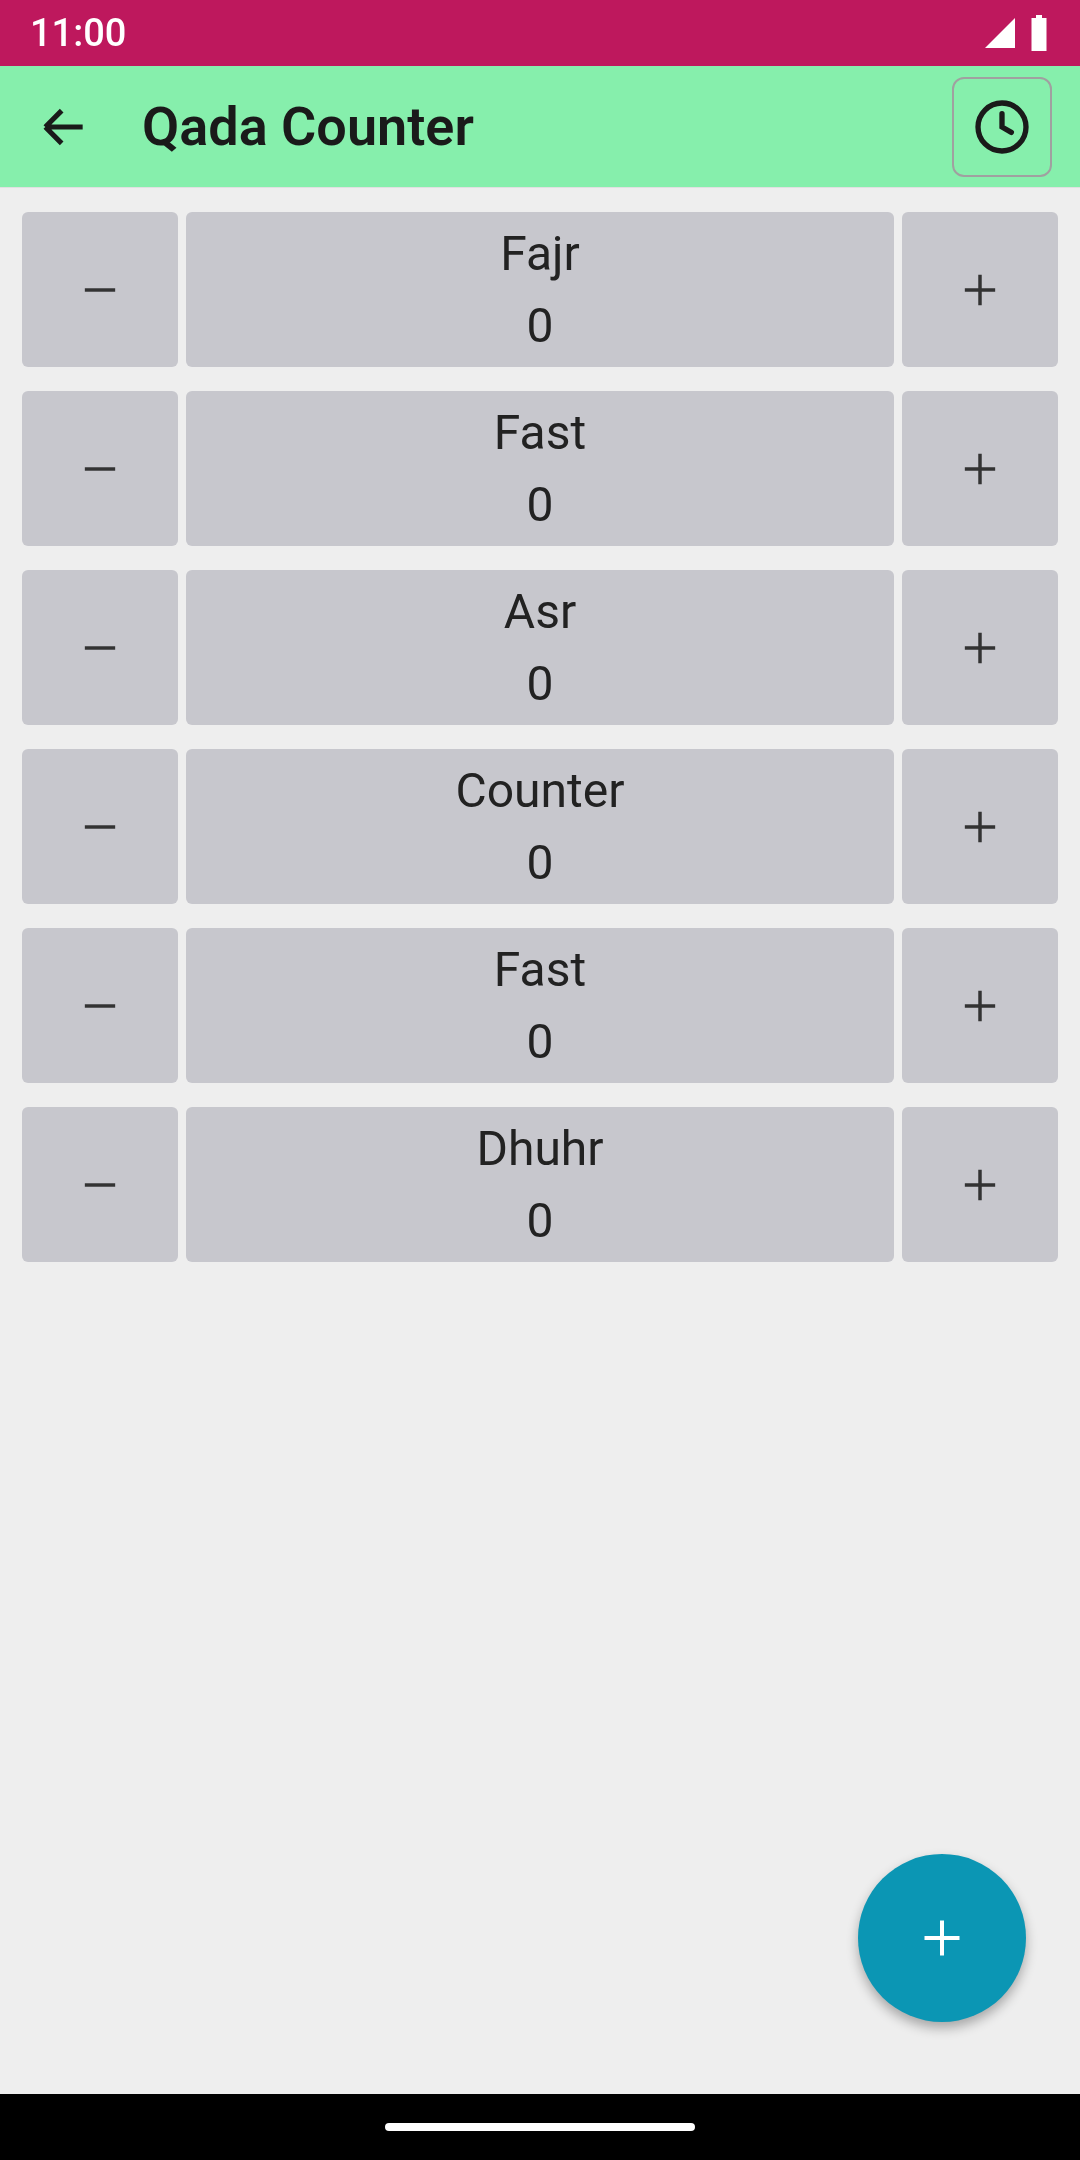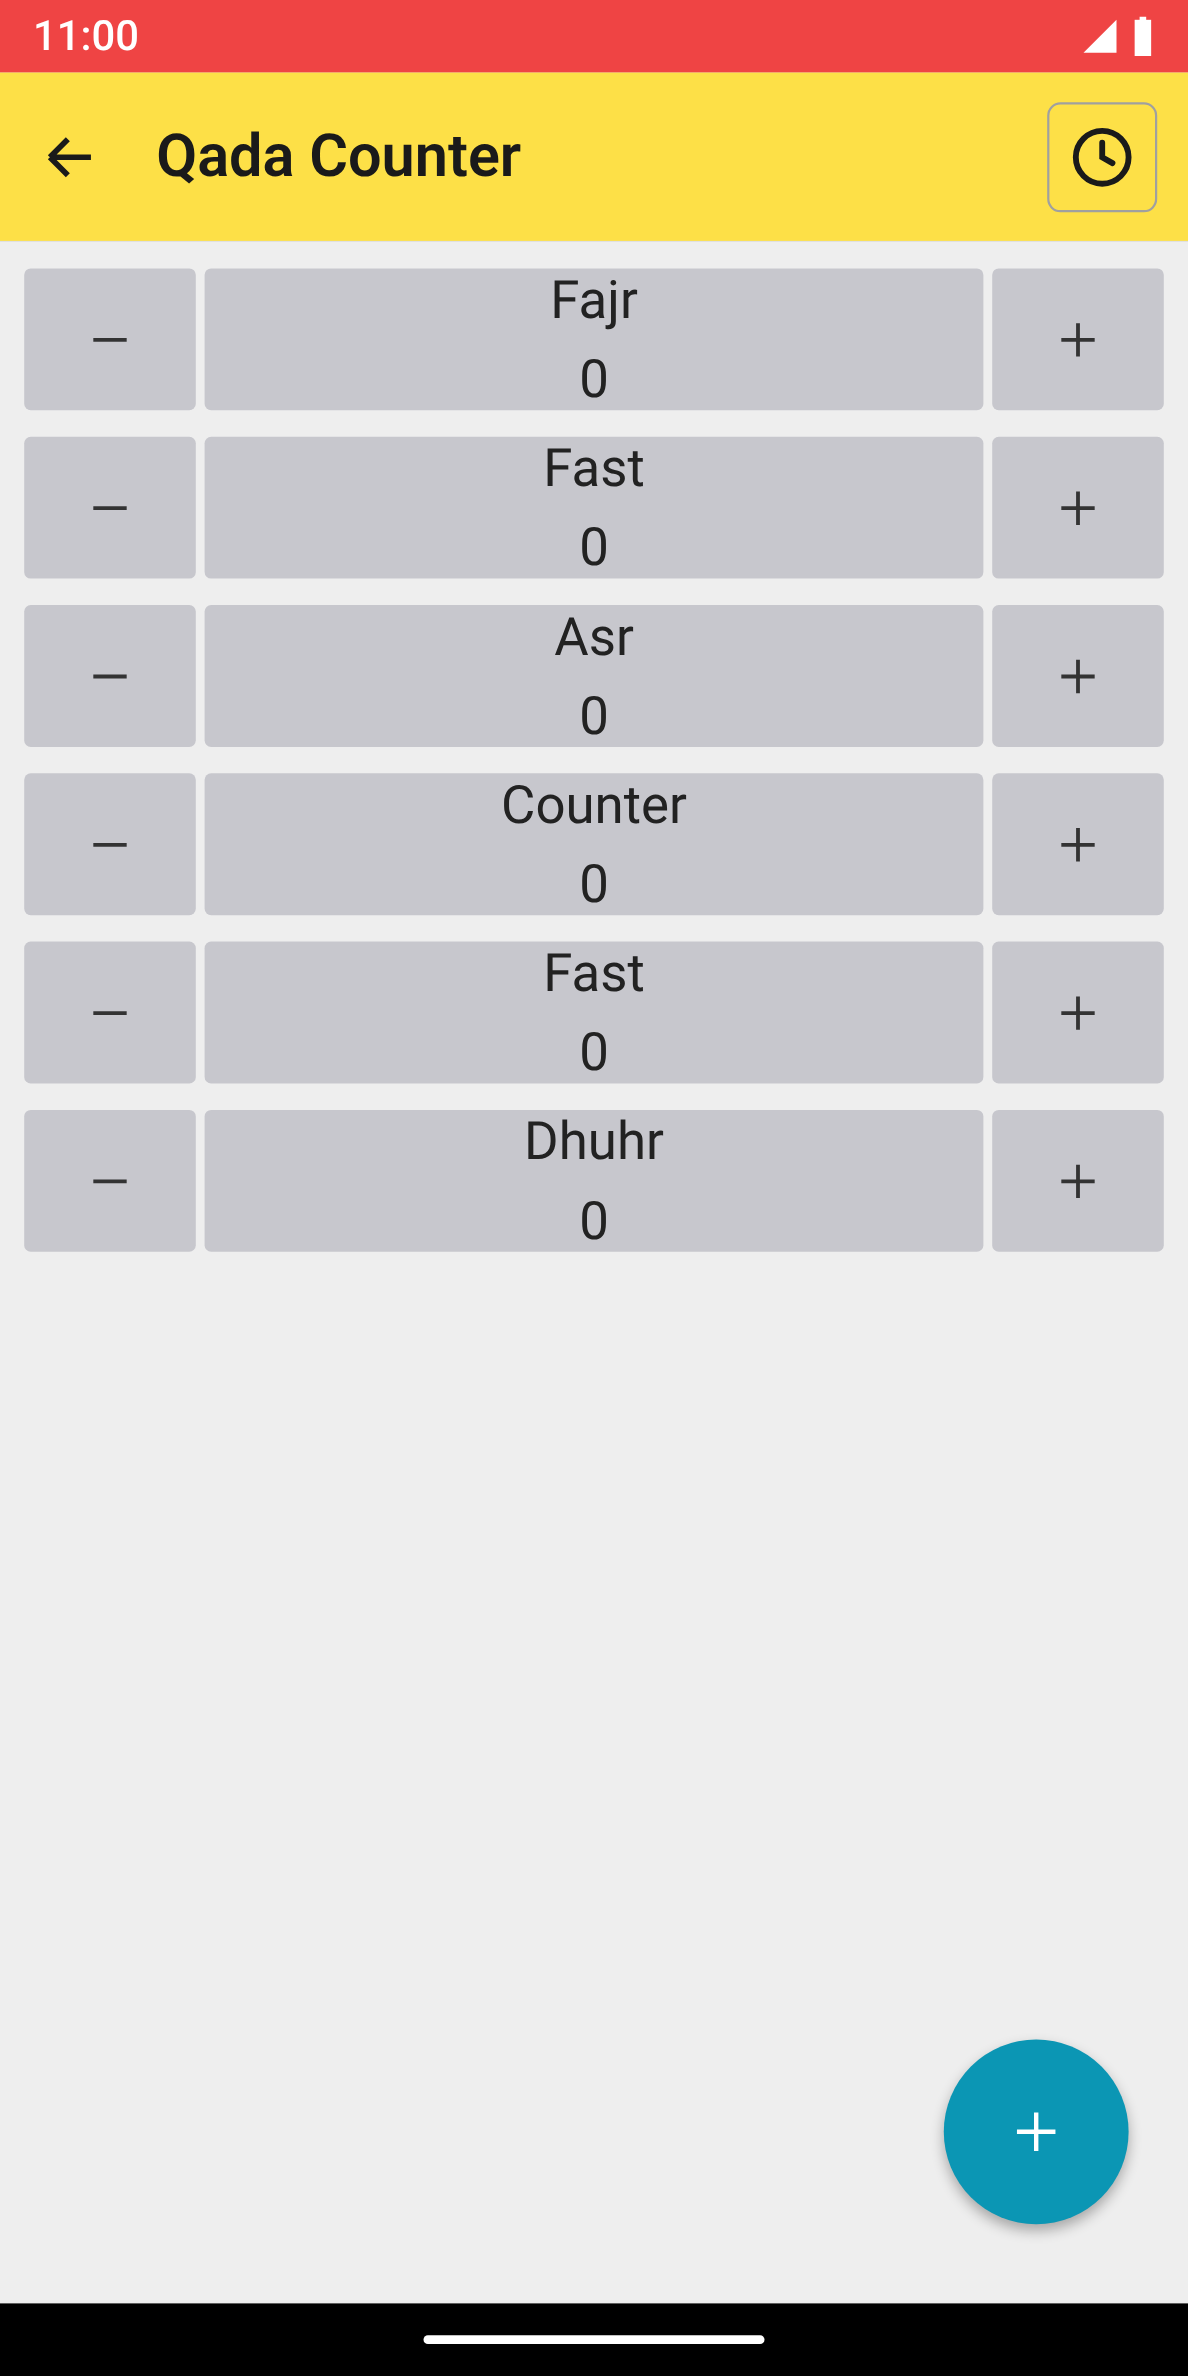--- a/index.html
+++ b/index.html
@@ -6,37 +6,37 @@
     body {
       width: 1080px;
       height: 2160px;
       background: #eeeeee;
       font-family: Roboto, -apple-system, sans-serif;
       overflow: hidden;
       position: relative;
     }
     .status-bar {
       height: 66px;
-      background: #ef4444;
+      background: #be185d;
       color: #ffffff;
       display: flex;
       align-items: center;
       justify-content: space-between;
       padding: 0 30px;
       font-size: 38px;
       font-weight: 500;
     }
     .status-right {
       display: flex;
       align-items: center;
       gap: 10px;
     }
     .app-bar {
-      height: 154px;
-      background: #fde047;
+      height: 122px;
+      background: #86efac;
       display: flex;
       align-items: center;
       padding: 0 24px;
       border-bottom: 1px solid #e0e0e0;
       position: relative;
     }
     .back-button {
       width: 80px;
       height: 80px;
       display: flex;
@@ -78,21 +78,21 @@
     }
     .btn-center {
       flex: 1;
       background: #c7c7cd;
       display: flex;
       flex-direction: column;
       align-items: center;
       justify-content: center;
       border-radius: 6px;
       padding: 16px 0;
-      height: 129px;
+      height: 155px;
     }
     .counter-label {
       font-size: 48px;
       color: #222222;
       line-height: 1.5;
     }
     .counter-value {
       font-size: 48px;
       color: #222222;
       line-height: 1.5;

